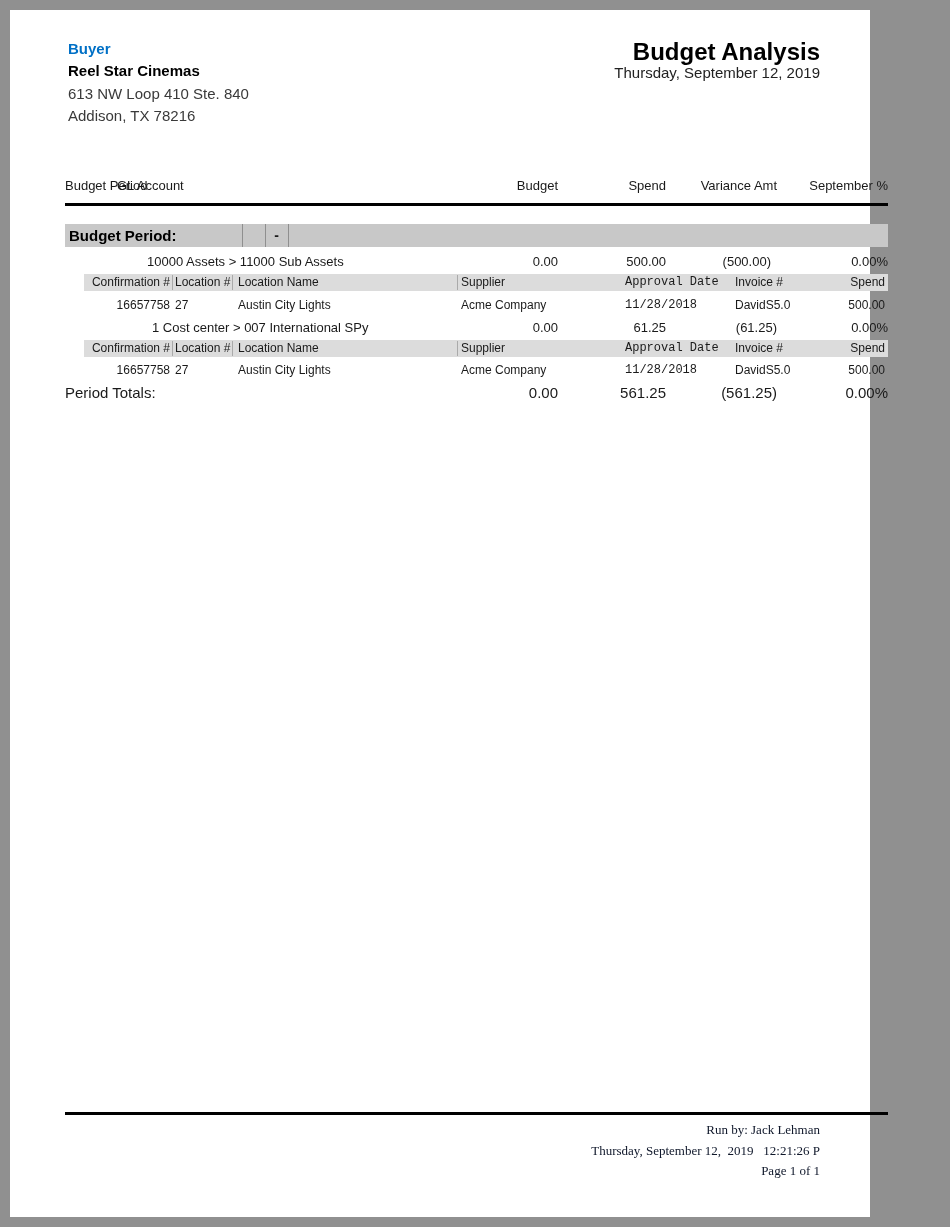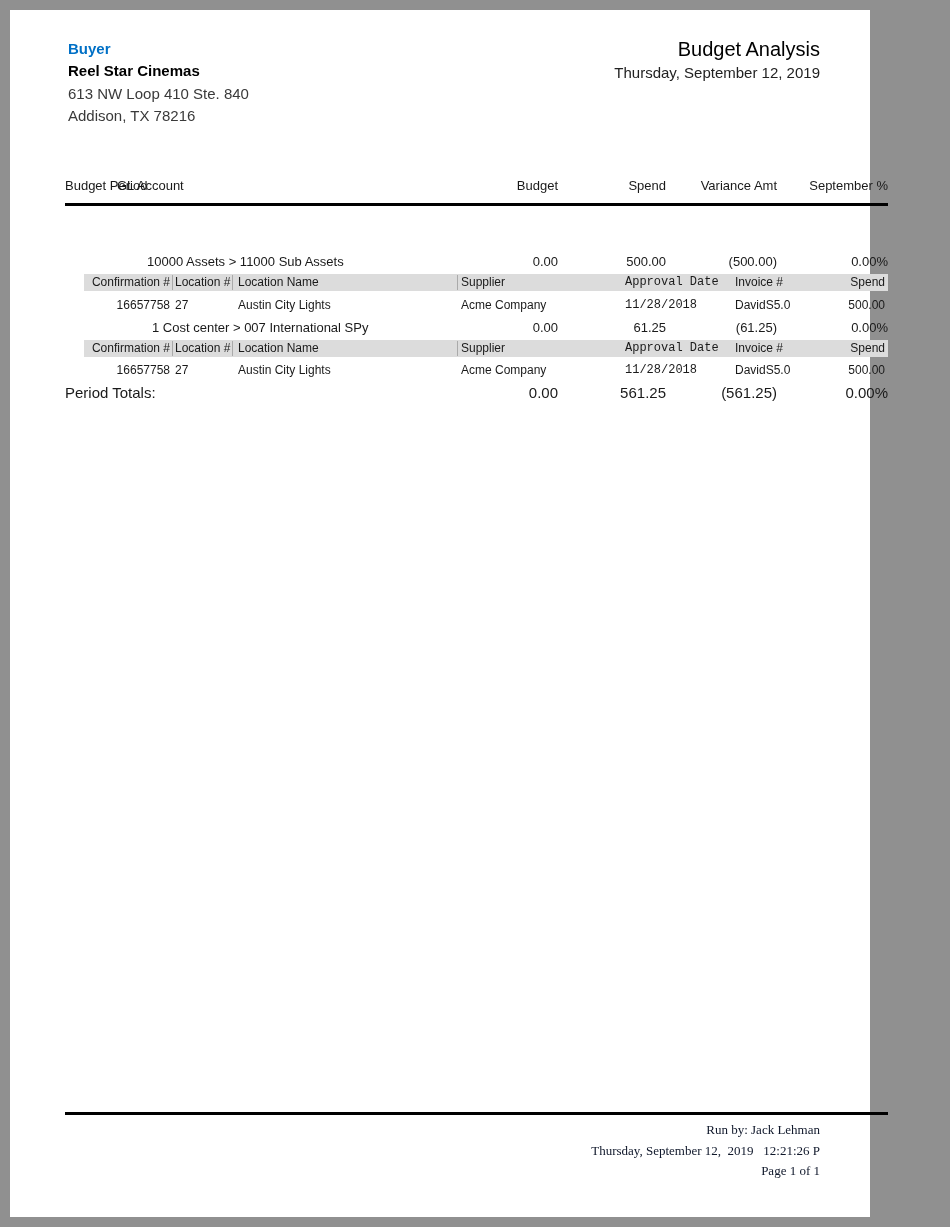--- a/index.html
+++ b/index.html
@@ -14,21 +14,21 @@
     position:absolute;left:10px;top:10px;
     width:860px;height:1207px;
     background:#ffffff;
   }
   
   .buyer-label{position:absolute;left:58px;top:30px;font-size:15px;font-weight:bold;color:#0070C6;}
   .buyer-name{position:absolute;left:58px;top:52px;font-size:15px;font-weight:bold;color:#000000;}
   .addr{position:absolute;left:58px;font-size:15px;color:#3a3a3a;}
   .addr1{top:75px;}
   .addr2{top:97px;}
-  .report-title{position:absolute;right:50px;top:28px;font-size:20px;font-weight:normal;color:#000;}
+  .report-title{position:absolute;right:50px;top:28px;font-size:24px;font-weight:bold;color:#000;}
   .report-date{position:absolute;right:50px;top:54px;font-size:15px;color:#222;}
   .budget-line{position:absolute;left:58px;top:130px;font-size:15px;font-weight:bold;color:#000;white-space:pre;}
   .budget-line .budget-value{margin-left:13px;}
 
   
   .row{position:absolute;left:55px;width:823px;height:16px;}
   .c{position:absolute;top:0;white-space:nowrap;}
   .r{text-align:right;}
   .col-header{font-size:13px;height:16px;line-height:16px;}
   .rule{position:absolute;left:55px;width:823px;height:3px;background:#000;}
@@ -75,26 +75,33 @@
     <span class="c" style="left:0">Budget Period</span>
     <span class="c" style="left:52px">GL Account</span>
     <span class="c r" style="right:330px">Budget</span>
     <span class="c r" style="right:222px">Spend</span>
     <span class="c r" style="right:111px">Variance Amt</span>
     <span class="c r" style="right:0">September %</span>
   </div>
 
   <div class="rule" style="top:193px"></div>
 
+  <div class="period-bar">
+    <span class="pb-label">Budget Period:</span>
+    <span class="pb-div" style="left:177px"></span>
+    <span class="pb-div" style="left:200px"></span>
+    <span class="pb-div" style="left:223px"></span>
+    <span class="pb-dash">-</span>
+  </div>
 
   <div class="row gl" style="top:244px">
     <span class="c" style="left:82px">10000 Assets &gt; 11000 Sub Assets</span>
     <span class="c r" style="right:330px">0.00</span>
     <span class="c r" style="right:222px">500.00</span>
-    <span class="c r" style="right:111px">(500.00)</span>
+    <span class="c r" style="right:117px">(500.00)</span>
     <span class="c r" style="right:0">0.00%</span>
   </div>
 
   <div class="row subhead" style="top:264px">
     <span class="band"></span>
     <span class="sdiv" style="left:107px"></span>
     <span class="sdiv" style="left:167px"></span>
     <span class="sdiv" style="left:392px"></span>
     <span class="c cell-conf">Confirmation #</span>
     <span class="c cell-locnum">Location #</span>

